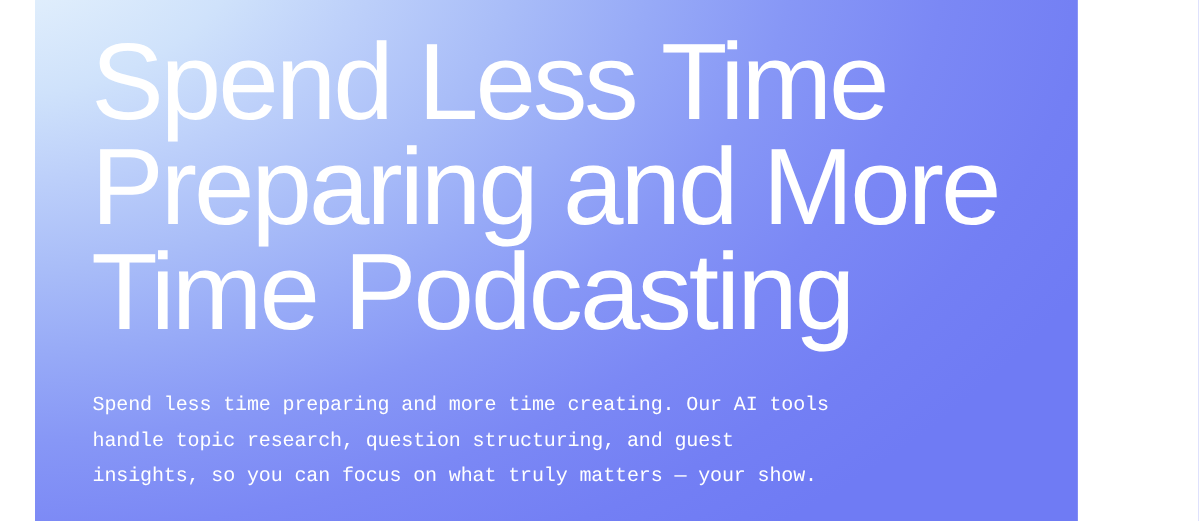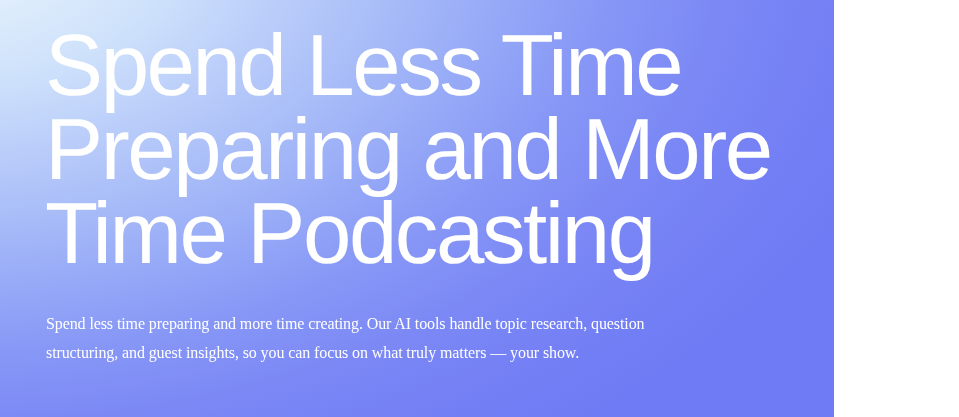--- a/index.html
+++ b/index.html
@@ -35,20 +35,21 @@
         #7b88f5 78%,
         #737ff4 90%,
         #6f7bf4 100%),
       linear-gradient(135deg,
         #e4eefb 0%,
         #c5d3f7 26%,
         #a3aff4 48%,
         #8690f6 70%,
         #737ef4 88%,
         #6d79f3 100%);
+    margin-left: 28px;
   }
 
   .hero-inner {
     position: absolute;
     left: 45px;
     top: 0;
     width: 900px;
     height: 417px;
   }
 
@@ -68,21 +69,21 @@
     text-rendering: geometricPrecision;
   }
 
   .subcopy {
     position: absolute;
     left: 1px;
     top: 310px;
     width: 600px;
     margin: 0;
     color: #ffffff;
-    font-family: Liberation Serif, serif;
+    font-family: Liberation Mono, monospace;
     font-size: 16px;
     font-weight: 400;
     line-height: 28.5px;
     letter-spacing: -0.1px;
     white-space: pre-line;
   }
 </style>
 </head>
 <body>
 

